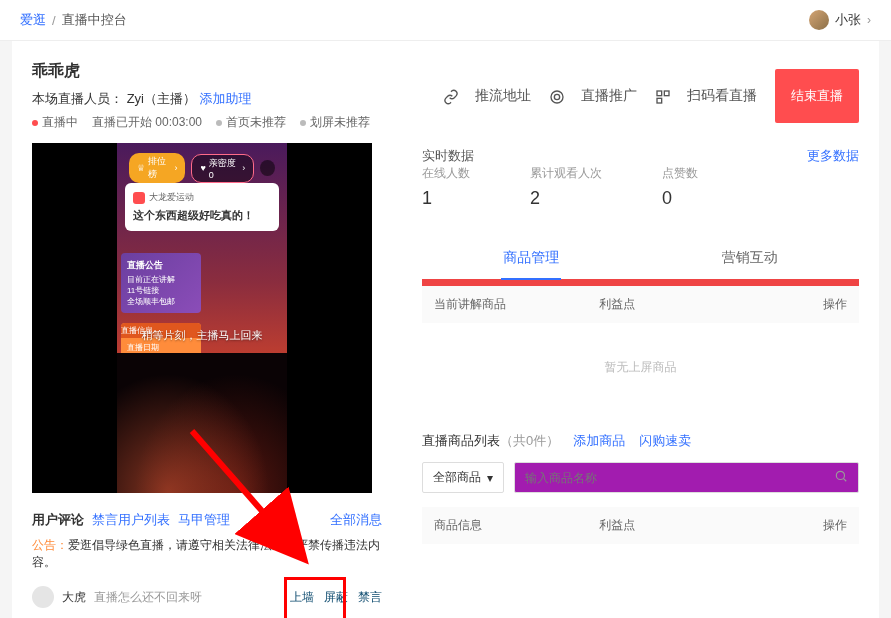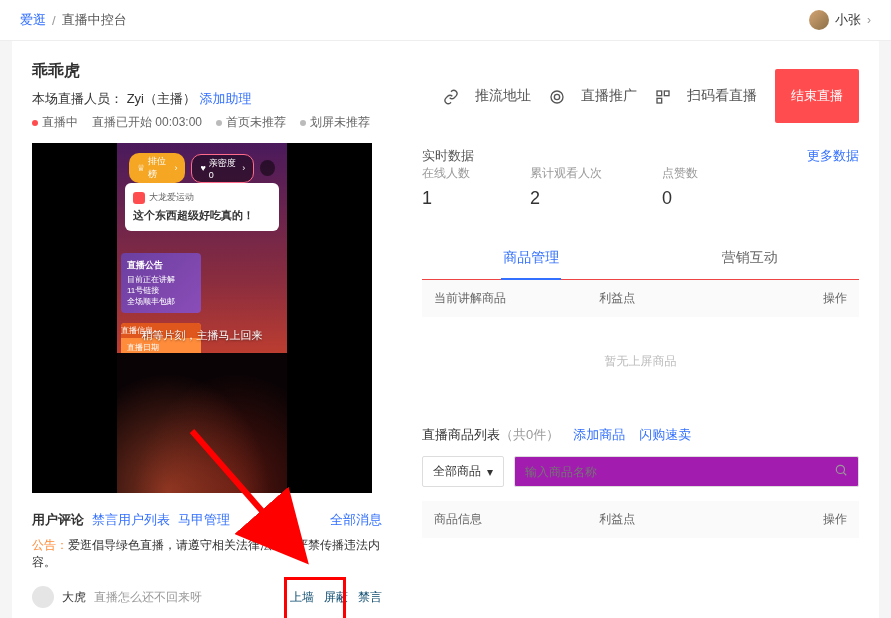--- a/index.html
+++ b/index.html
@@ -55,21 +55,21 @@
     .top-actions { display: flex; align-items: center; justify-content: flex-end; gap: 18px; margin-bottom: 24px; margin-top: 8px; }
     .top-action-item { display: flex; align-items: flex-end; gap: 16px; font-size: 14px; color: #555; cursor: pointer; }
     .top-action-item svg { width: 16px; height: 16px; }
     .btn-end { background: #ff4d4f; color: #fff; border: none; padding: 18px 16px; border-radius: 2px; font-size: 13px; cursor: pointer; }
     .realtime-hdr { display: flex; justify-content: space-between; align-items: center; margin-bottom: 0; }
     .section-title { font-size: 13px; color: #555; }
     .stats-row { display: flex; gap: 60px; margin-bottom: 28px; }
     .stat-item { }
     .stat-label { font-size: 12px; color: #999; margin-bottom: 6px; }
     .stat-value { font-size: 18px; color: #333; }
-    .tabs { display: flex; border-bottom: 1px solid #ef4444; margin-bottom: 0; }
+    .tabs { display: flex; border-bottom: 7px solid #ef4444; margin-bottom: 0; }
     .tab { flex: 1; text-align: center; padding: 12px; font-size: 14px; color: #666; cursor: pointer; position: relative; }
     .tab.active { color: #3370ff; }
     .tab.active::after { content: ''; position: absolute; bottom: -1px; left: 50%; transform: translateX(-50%); width: 60px; height: 2px; background: #3370ff; }
     .table-hdr { display: flex; background: #fafafa; padding: 10px 12px; font-size: 12px; color: #666; }
     .th-1 { flex: 2; }
     .th-2 { flex: 2; }
     .th-3 { flex: 1; text-align: right; }
     .empty-state { text-align: center; padding: 36px; color: #bbb; font-size: 12px; }
     .product-list-hdr { display: flex; align-items: center; gap: 14px; font-size: 13px; margin: 20px 0 12px; }
     .filter-row { display: flex; gap: 10px; margin-bottom: 14px; }

